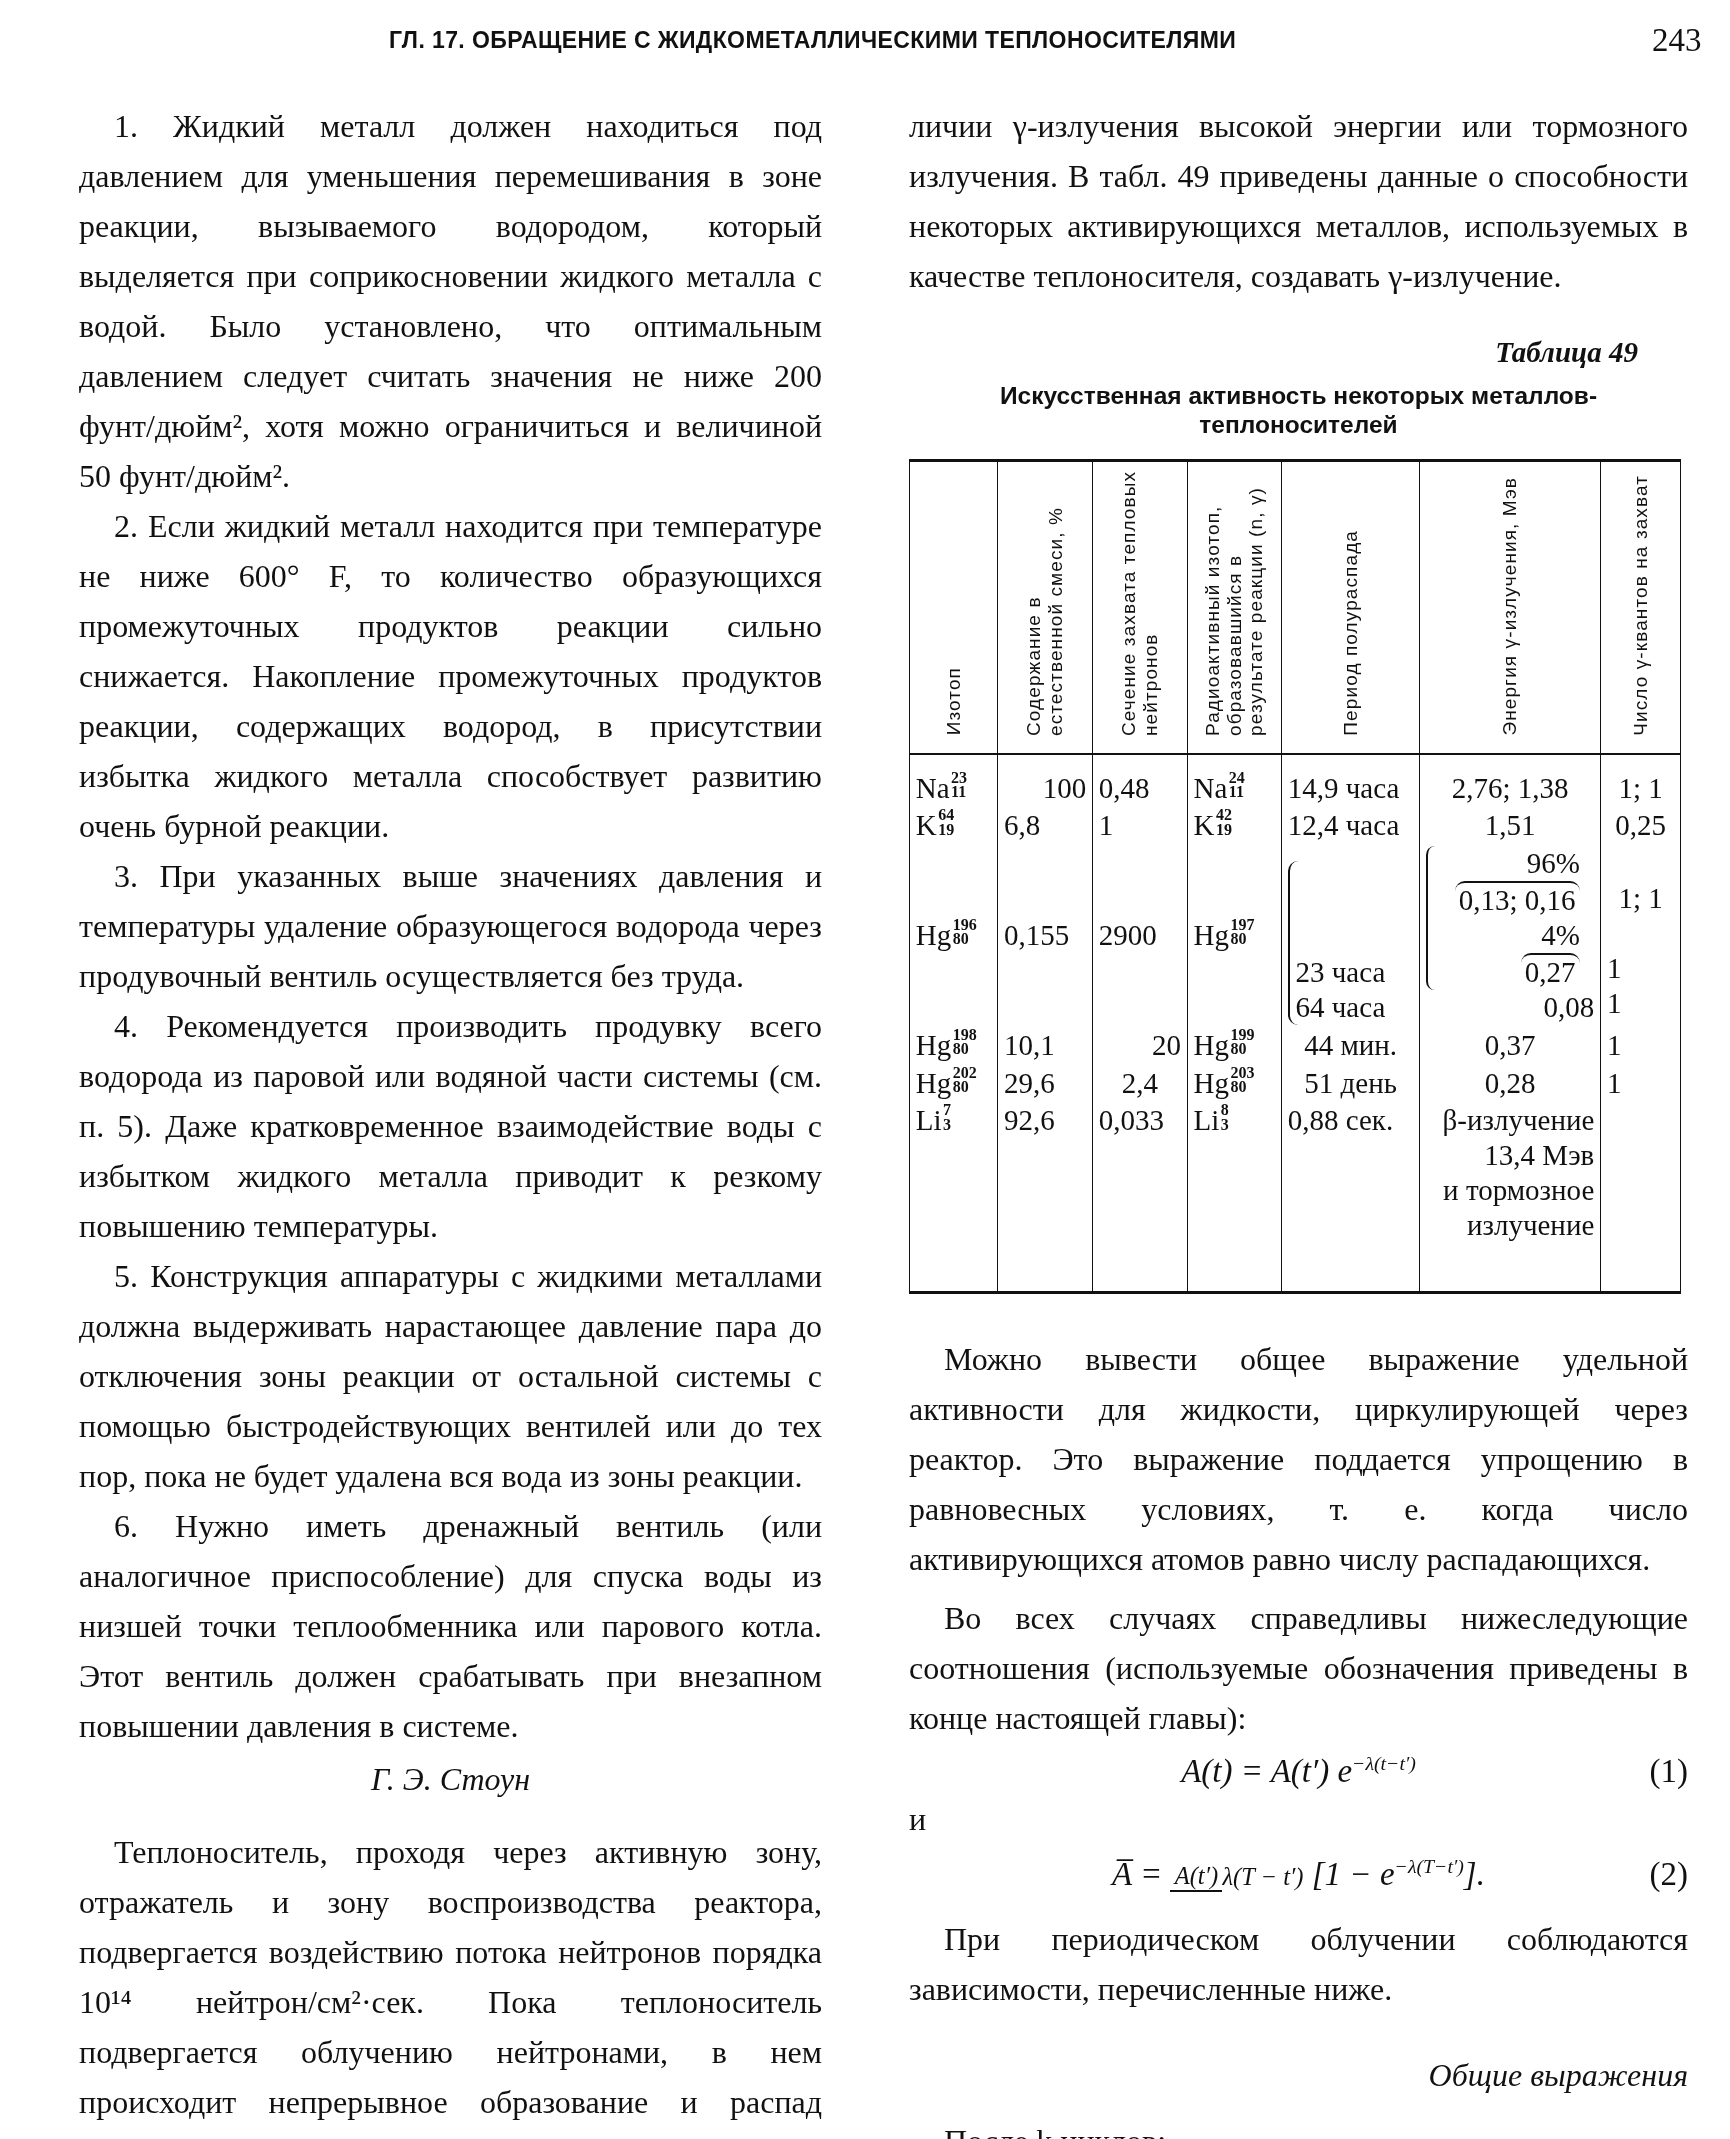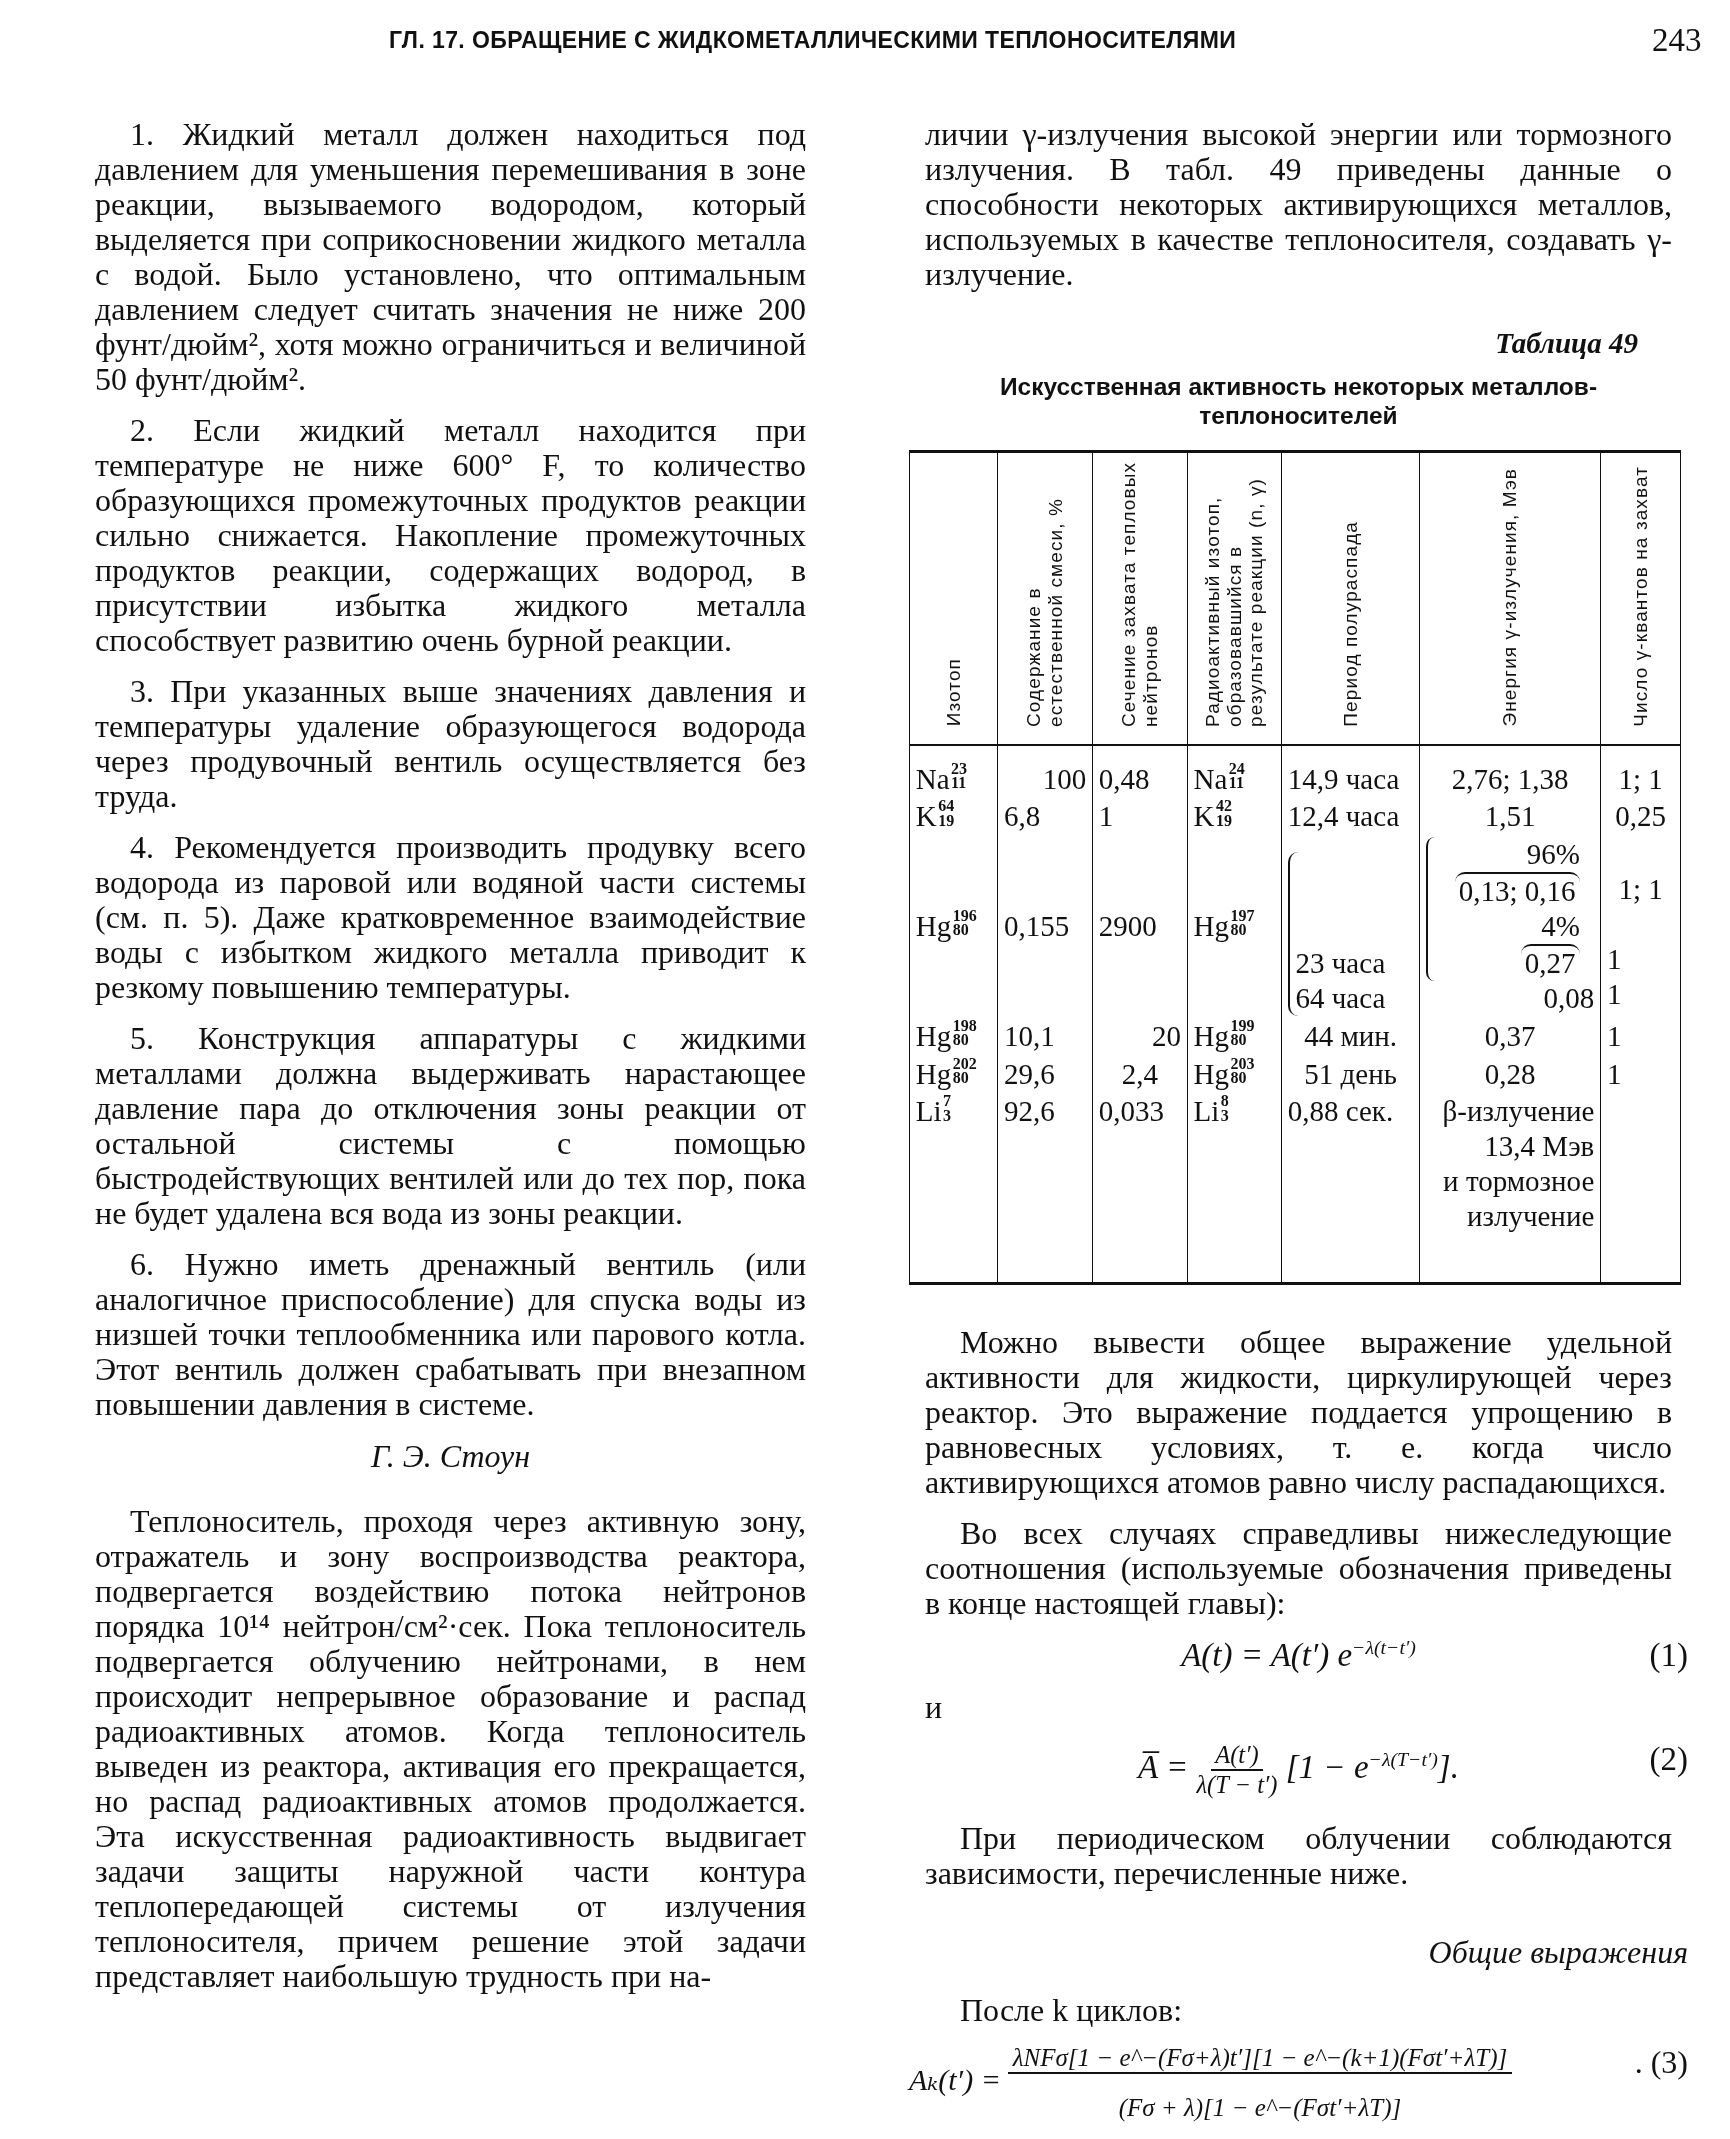--- a/index.html
+++ b/index.html
@@ -5,21 +5,21 @@
   html, body { margin: 0; padding: 0; background: #ffffff; }
   body { width: 1731px; height: 2140px; position: relative; overflow: hidden;
          font-family: "Liberation Serif", "DejaVu Serif", serif; color: #111; }
   .running-head { position: absolute; top: 21.6px; left: 0; width: 1731px; height: 43px; }
   .running-head .title { position: absolute; left: 389px; top: 5.8px; font-family: "Liberation Sans", sans-serif;
          font-weight: bold; font-size: 23px; letter-spacing: 0.4px; }
   .running-head .pageno { position: absolute; left: 1652px; top: 0px; font-size: 33px; }
   .col { position: absolute; top: 101px; }
   .col-left { left: 79px; width: 743px; }
   .col-right { left: 909px; width: 779px; }
-  p { margin: 16px; font-size: 32px; line-height: 35px; text-align: justify; text-indent: 0; }
+  p { margin: 0; font-size: 32px; line-height: 50px; text-align: justify; text-indent: 0; }
   p.ind { text-indent: 35px; }
   sup { font-size: 60%; line-height: 0; }
   .section-head { font-family: "Liberation Sans", sans-serif; font-weight: bold; font-size: 33px;
           text-align: center; margin-top: 72px; letter-spacing: 0.2px; }
   .author { font-style: italic; font-size: 32px; text-align: center; margin: 10px 0 29px; }
   .tab-label { font-style: italic; font-weight: bold; text-align: right; font-size: 29px; margin: 35px 50px 11.5px 0; }
   .tab-caption { font-family: "Liberation Sans", sans-serif; font-weight: bold; text-align: center;
           font-size: 24.5px; line-height: 29px; margin-bottom: 20px; }
   table.data { width: 772px; border-collapse: collapse; border-top: 3.6px solid #111; border-bottom: 3.6px solid #111;
           border-left: 1.4px solid #111; border-right: 1.4px solid #111; font-size: 29px; }
@@ -30,21 +30,21 @@
           font-family: "Liberation Sans", sans-serif; font-size: 19px; line-height: 21.6px; text-align: left; letter-spacing: 1.1px; }
   table.data td { border-left: 1.4px solid #111; padding: 1.4px 5.8px; vertical-align: top; line-height: 35px; white-space: nowrap; }
   table.data td:first-child { border-left: none; }
   table.data tr.first td { padding-top: 16px; }
   table.data tr.last td { padding-bottom: 48px; }
   .num { text-align: center; }
   .iso { display: inline-flex; align-items: flex-start; }
   .iso .sc { display: inline-flex; flex-direction: column; font-size: 16px; line-height: 14.4px; margin-left: 1.4px; font-weight: bold; }
   .formula { font-style: italic; font-size: 33px; text-align: center; position: relative; margin: 4.3px 0; }
   .formula .eqno { position: absolute; right: 0; font-style: normal; }
-  .frac { display: inline-flex; flex-direction: column; align-items: center; vertical-align: middle; font-size: 24.5px; justify-content: center; }
+  .frac { display: inline-flex; flex-direction: row; align-items: center; vertical-align: middle; font-size: 24.5px; justify-content: center; }
   .frac .num-part { border-bottom: 2.2px solid #111; padding: 0 4.3px; }
   .subhead { font-style: italic; font-size: 32px; text-align: right; margin: 43px 0 21.6px; }
   .energy-block { text-align: right; }
   .overbrace { border-top: 2.2px solid #111; border-radius: 10px 10px 0 0; display: inline-block; padding: 0 4.3px; }
 </style>
 </head>
 <body>
 
 <div class="running-head">
   <span class="title">ГЛ. 17. ОБРАЩЕНИЕ С ЖИДКОМЕТАЛЛИЧЕСКИМИ ТЕПЛОНОСИТЕЛЯМИ</span>

